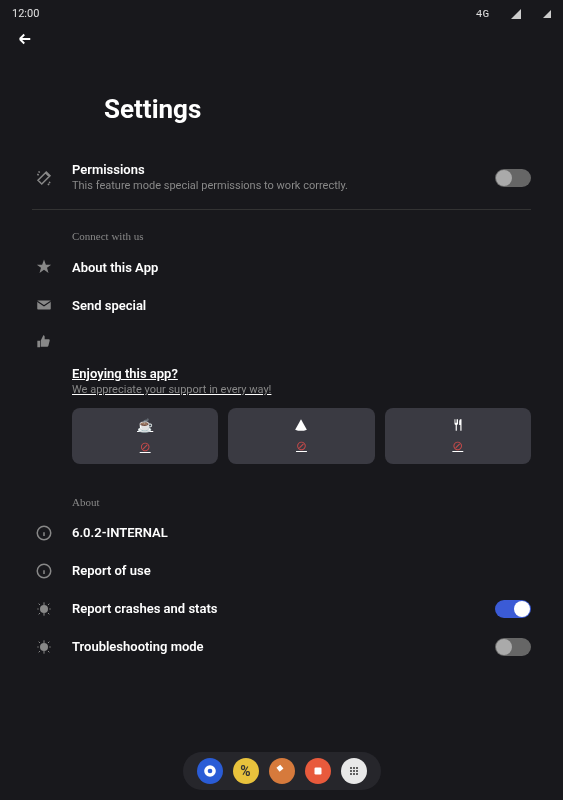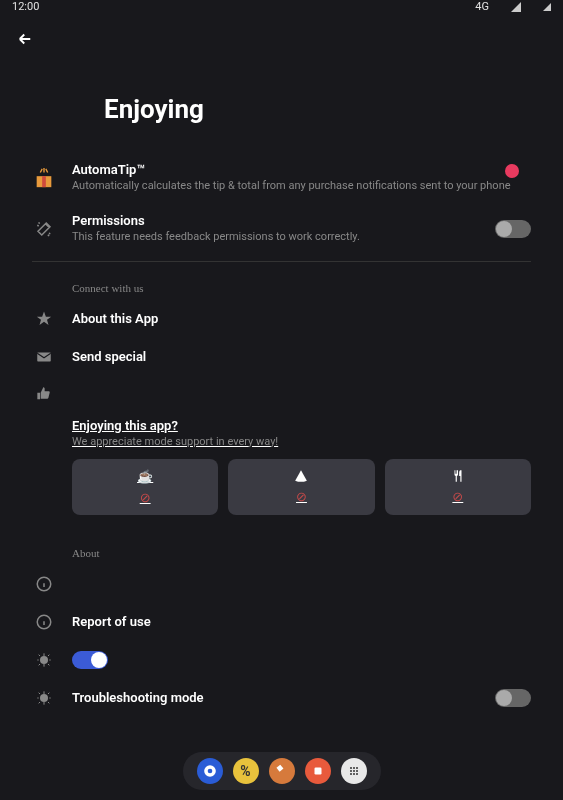--- a/index.html
+++ b/index.html
@@ -8,27 +8,27 @@
   height: 800px;
   background: #18181c;
   font-family: -apple-system, BlinkMacSystemFont, "Segoe UI", Roboto, sans-serif;
   color: #ffffff;
   overflow: hidden;
   position: relative;
 }
 .status-bar {
   display: flex;
   justify-content: space-between;
-  align-items: flex-start;
+  align-items: flex-end;
   padding: 0 12px;
   height: 20px;
   font-size: 11px;
   color: #e0e0e0;
 }
-.status-right { display: flex; gap: 22px; align-items: center; }
+.status-right { display: flex; gap: 22px; align-items: center; font-family: Liberation Mono, monospace; }
 .back-btn {
   padding: 10px 16px;
   color: #ffffff;
   font-size: 18px;
   cursor: pointer;
 }
 .content {
   padding: 0 32px;
 }
 .page-title {
@@ -115,46 +115,32 @@
   </div>
 </div>
 
 <div class="back-btn">
   <svg width="18" height="18" viewBox="0 0 24 24" fill="none" stroke="#fff" stroke-width="2.5">
       <path d="M19 12H5M5 12l6-6M5 12l6 6"></path>
     </svg>
 </div>
 
 <div class="content">
-  <h1 class="page-title">Enjoying</h1>
-
-  <div class="row">
-    <div class="row-icon gift-icon">
-      <svg width="22" height="22" viewBox="0 0 24 24">
-          <rect x="4" y="10" width="16" height="12" fill="#e89a3c"></rect>
-          <rect x="10" y="10" width="4" height="12" fill="#d14a3c"></rect>
-          <path d="M8 6 L10 2 M16 6 L14 2 M12 6 L12 1" stroke="#e89a3c" stroke-width="1.5"></path>
-        </svg>
-    </div>
-    <div class="row-body">
-      <div class="row-title">AutomaTip™</div>
-      <div class="row-sub">Automatically calculates the tip &amp; total from any purchase notifications sent to your phone</div>
-    </div>
-    <div class="badge"></div>
-  </div>
+  <h1 class="page-title">Settings</h1>
+
 
   <div class="row">
     <div class="row-icon">
       <svg width="18" height="18" viewBox="0 0 24 24" fill="none" stroke="#888" stroke-width="2">
           <path d="M15 4l5 5L9 20l-5-5L15 4zM14 5l5 5M5 3l1 2M3 7l2 1M19 17l1 2M17 21l2-1"></path>
         </svg>
     </div>
     <div class="row-body">
       <div class="row-title">Permissions</div>
-      <div class="row-sub">This feature needs feedback permissions to work correctly.</div>
+      <div class="row-sub">This feature mode special permissions to work correctly.</div>
     </div>
     <div class="toggle"></div>
   </div>
 
 
   <div class="divider"></div>
 
   <div class="section-label">Connect with us</div>
 
   <div class="row">
@@ -183,21 +169,21 @@
   <div class="row">
     <div class="row-icon">
       <svg width="16" height="16" viewBox="0 0 24 24" fill="#888">
           <path d="M2 10h4v10H2zM7 10l4-8c1 0 2 1 2 2v4h6c1 0 2 1 1.5 2l-2 8c-.2.8-1 1-1.5 1H7z"></path>
         </svg>
     </div>
   </div>
 
   <div class="support-block">
     <div class="row-title">Enjoying this app?</div>
-    <div class="row-sub">We appreciate mode support in every way!</div>
+    <div class="row-sub">We appreciate your support in every way!</div>
     <div class="support-cards">
       <div class="card">
         <span class="card-icon">☕</span>
         <span class="card-prohibit">⊘</span>
       </div>
       <div class="card">
         <span class="card-icon">
           <svg width="14" height="14" viewBox="0 0 24 24" fill="#fff">
               <path d="M12 2 L22 20 Q12 24 2 20 Z"></path>
             </svg>
@@ -217,40 +203,46 @@
 
   <div class="section-label" style="margin-top:18px">About</div>
 
   <div class="row">
     <div class="row-icon">
       <svg width="18" height="18" viewBox="0 0 24 24" fill="none" stroke="#888" stroke-width="2">
           <circle cx="12" cy="12" r="9"></circle>
           <path d="M12 8h.01M12 11v5"></path>
         </svg>
     </div>
+    <div class="row-body">
+      <div class="row-title">6.0.2-INTERNAL</div>
+    </div>
   </div>
 
   <div class="row">
     <div class="row-icon">
       <svg width="18" height="18" viewBox="0 0 24 24" fill="none" stroke="#888" stroke-width="2">
           <circle cx="12" cy="12" r="9"></circle>
           <path d="M12 8h.01M12 11v5"></path>
         </svg>
     </div>
     <div class="row-body">
       <div class="row-title">Report of use</div>
     </div>
   </div>
 
   <div class="row">
     <div class="row-icon">
       <svg width="16" height="16" viewBox="0 0 24 24" fill="#888">
           <circle cx="12" cy="12" r="6"></circle>
           <path d="M12 2v4M12 18v4M4 12H2M22 12h-2M6 6l-2-2M20 20l-2-2M6 18l-2 2M20 4l-2 2" stroke="#888" stroke-width="1.5"></path>
         </svg>
+    </div>
+    <div class="row-body">
+      <div class="row-title">Report crashes and stats</div>
     </div>
     <div class="toggle on"></div>
   </div>
 
   <div class="row">
     <div class="row-icon">
       <svg width="16" height="16" viewBox="0 0 24 24" fill="#888">
           <circle cx="12" cy="12" r="6"></circle>
           <path d="M12 2v4M12 18v4M4 12H2M22 12h-2M6 6l-2-2M20 20l-2-2M6 18l-2 2M20 4l-2 2" stroke="#888" stroke-width="1.5"></path>
         </svg>

